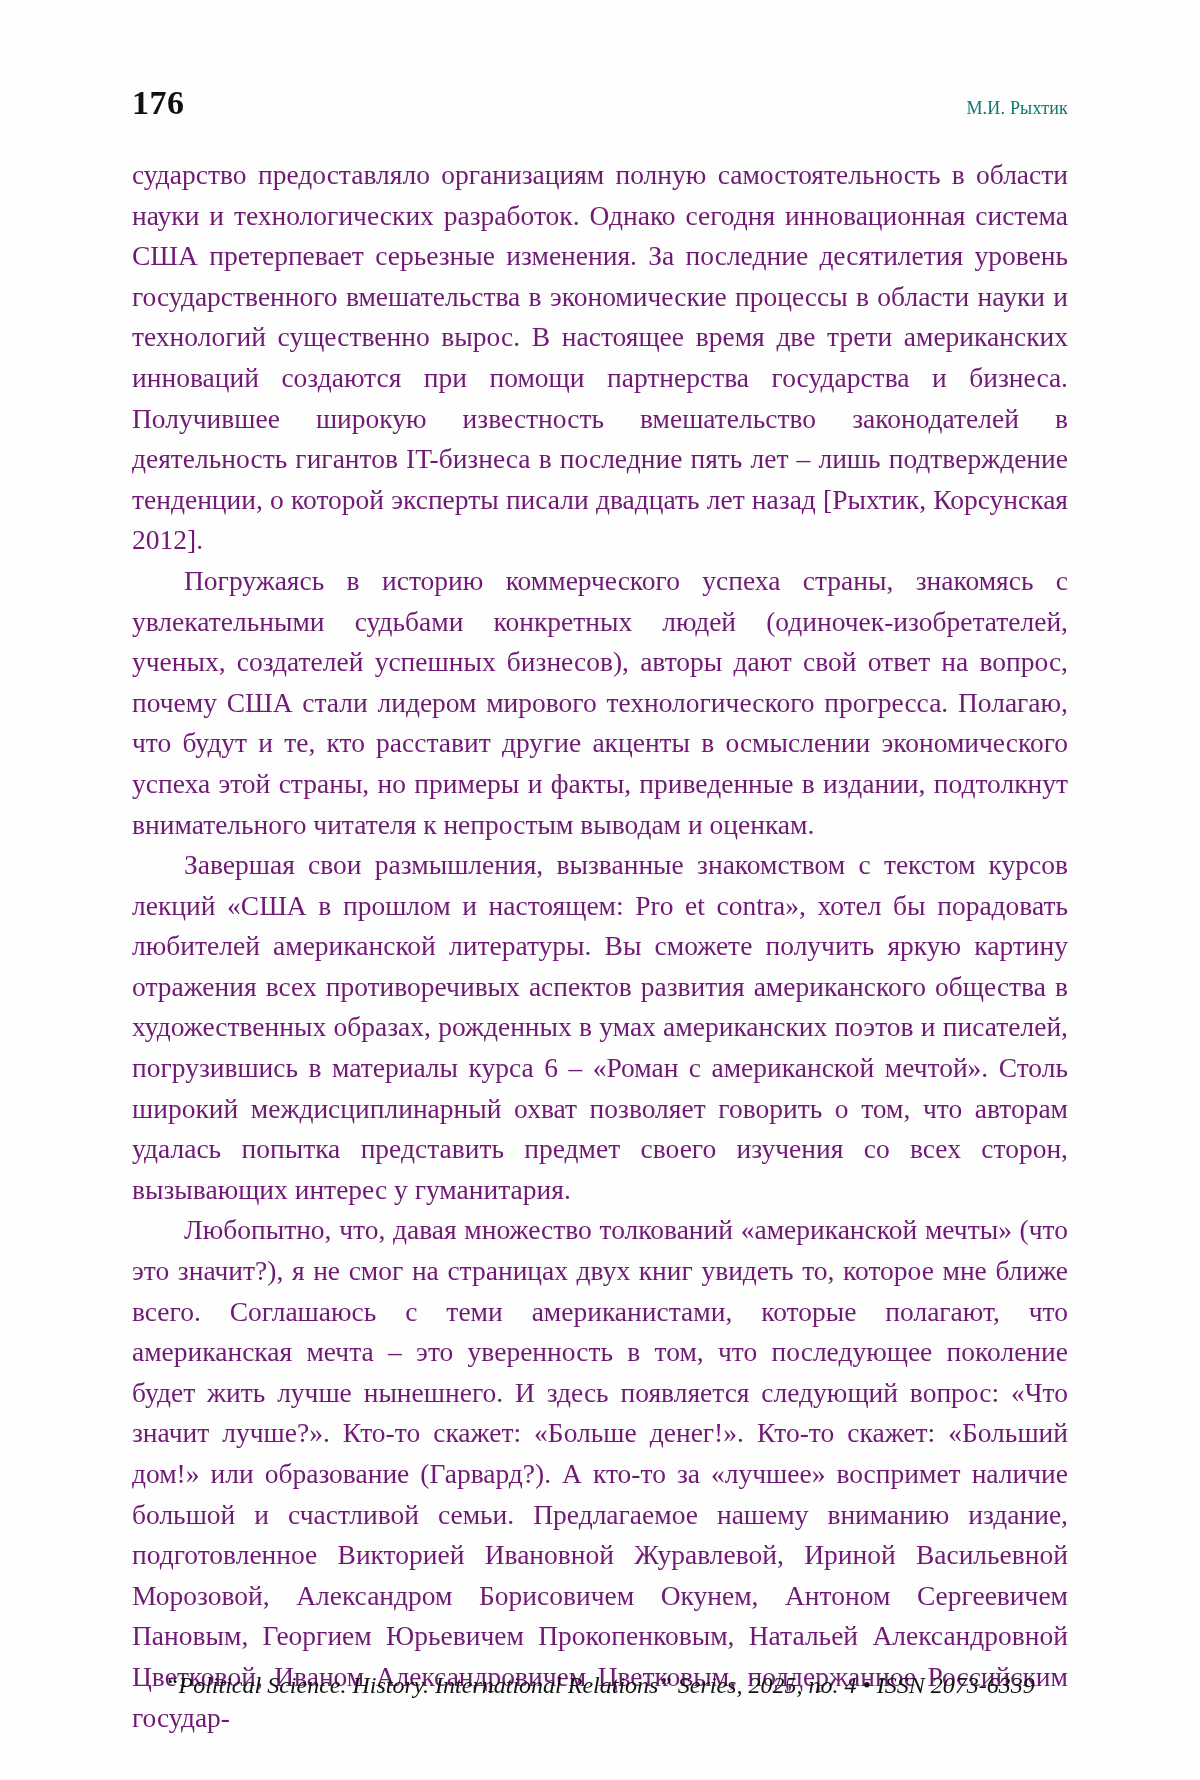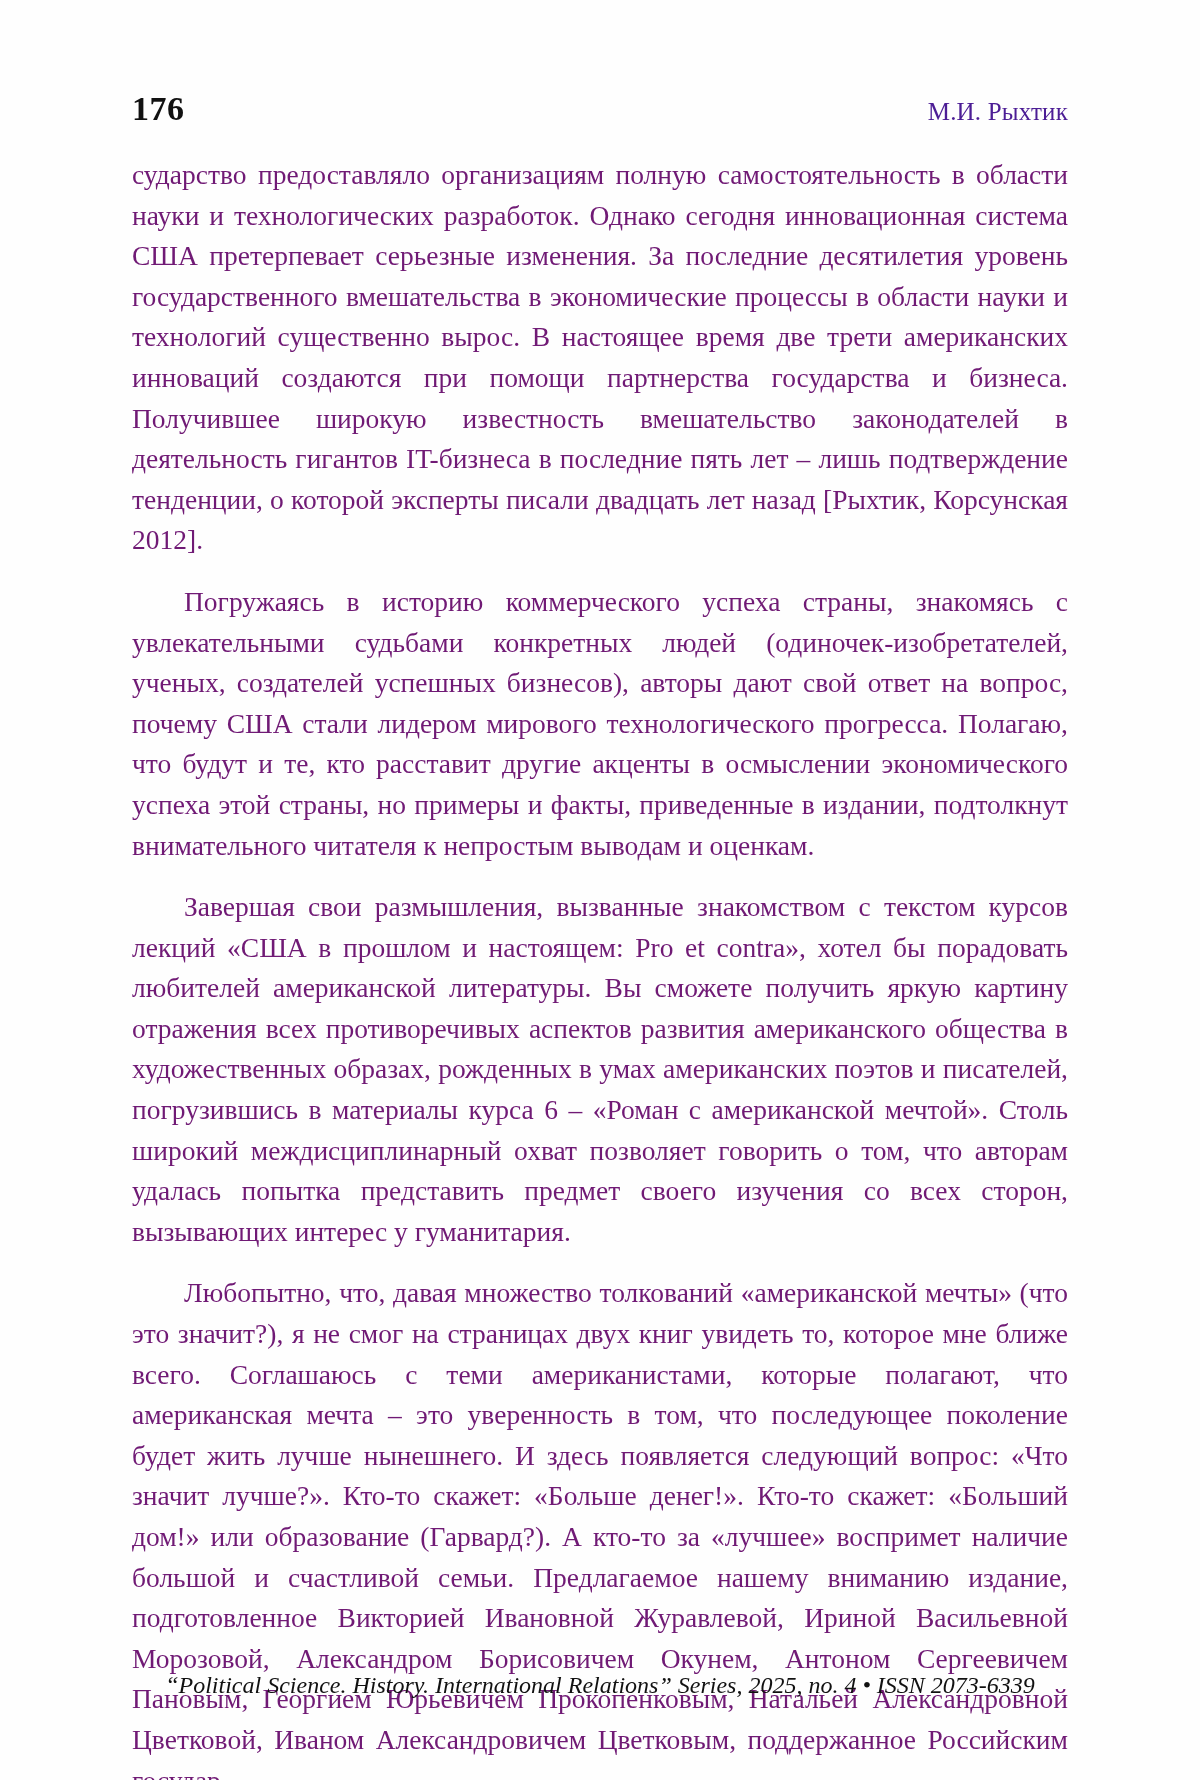--- a/index.html
+++ b/index.html
@@ -33,22 +33,22 @@
     align-items: baseline;
     justify-content: space-between;
   }
   .page-number {
     font-size: 34px;
     font-weight: 700;
     letter-spacing: 0.5px;
     color: #111;
   }
   .running-head {
-    font-size: 25px;
-    color: #4c1d95;
+    font-size: 18px;
+    color: #0f766e;
     letter-spacing: 0.2px;
     margin-top: 20px;
   }
   .body-text {
     position: absolute;
     left: 132px;
     top: 155px;
     width: 936px;
     font-size: 27.5px;
     line-height: 40.6px;
@@ -56,21 +56,20 @@
     text-justify: inter-word;
     color: #701a75;
     hyphens: manual;
   }
   .body-text p {
     margin: 0;
     text-indent: 0;
   }
   .body-text p.indent {
     text-indent: 52px;
-    margin-top: 21px;
   }
   .footer {
     position: absolute;
     left: 132px;
     top: 1672px;
     width: 936px;
     text-align: center;
     font-size: 24px;
     font-style: italic;
     color: #111;

